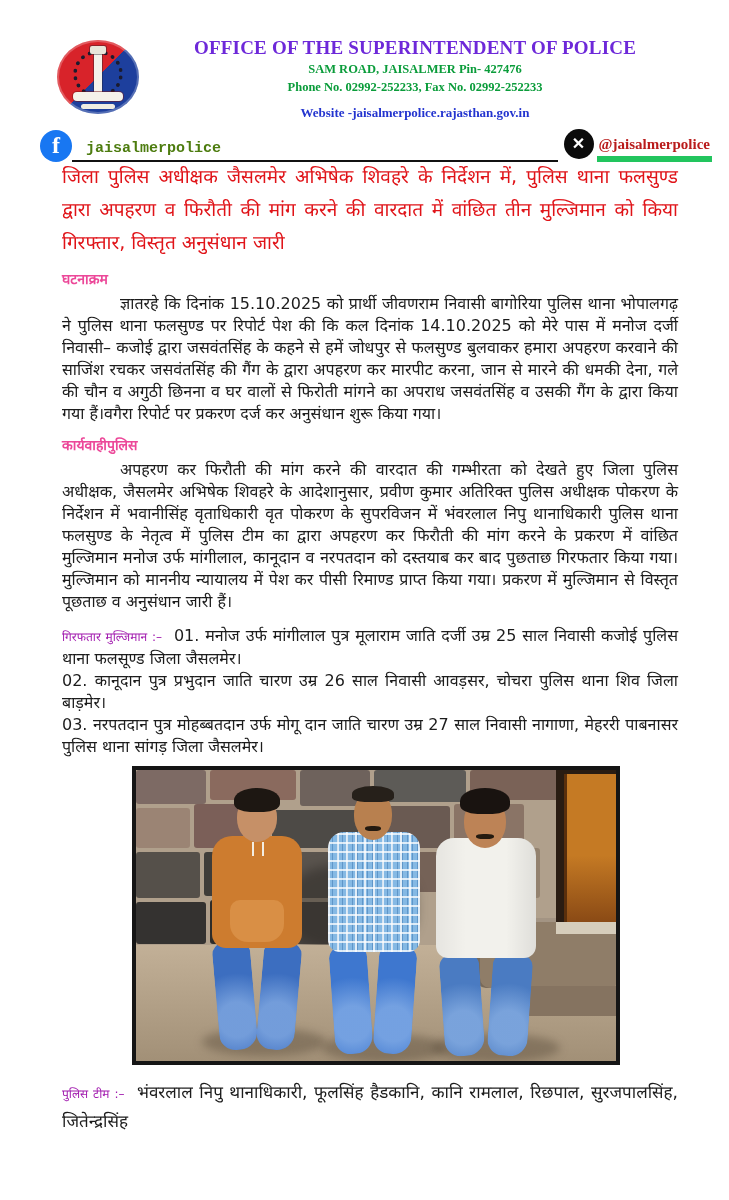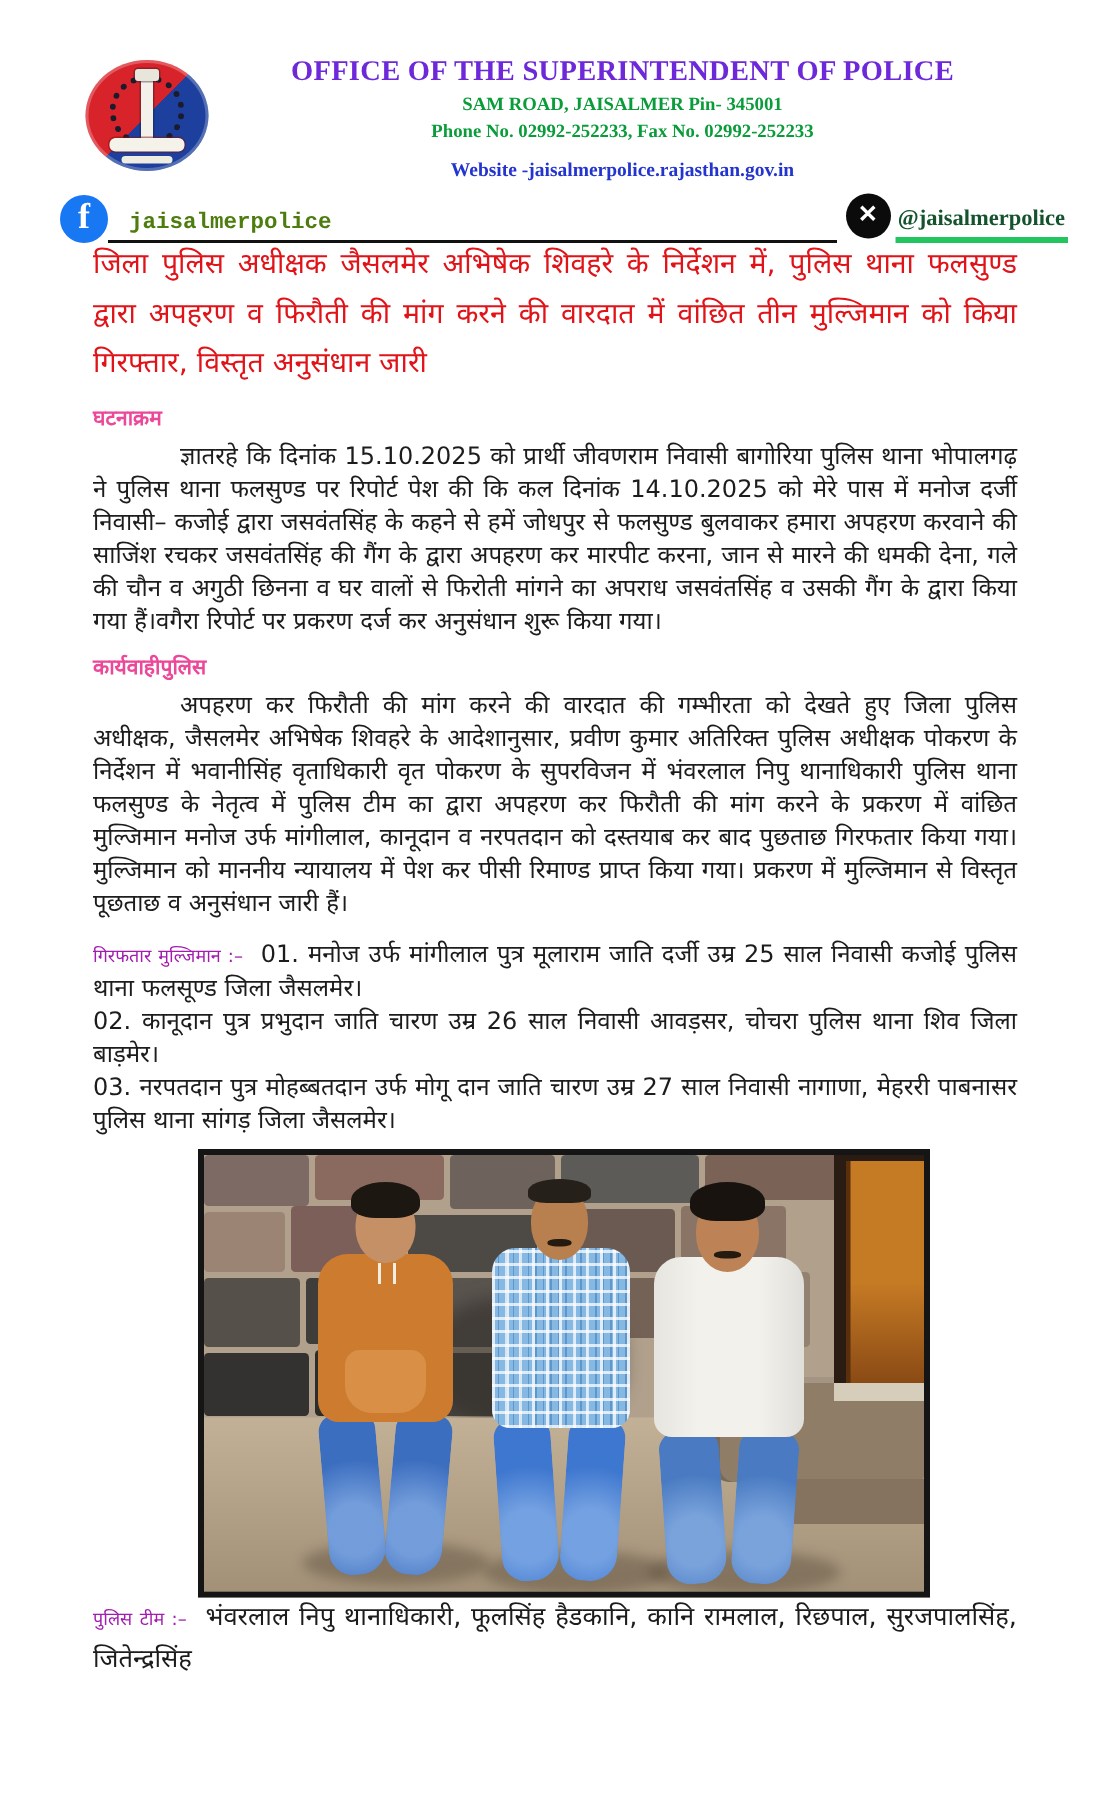--- a/index.html
+++ b/index.html
@@ -32,31 +32,31 @@
   
   .social { position:absolute; left:40px; right:17px; top:125px; height:37px;
     display:flex; align-items:flex-end; font-family:"Liberation Serif", serif; font-weight:bold; }
   .fb { width:32px; height:32px; border-radius:50%; background:#1877f2; color:#fff;
     font-size:24px; text-align:center; line-height:30px; flex:0 0 auto; margin-bottom:0; }
   .fb-label { flex:1 1 auto; font-size:15px; color:#4d7c0f; padding:0 0 3px 14px;
     border-bottom:2px solid #111;font-family:Liberation Mono, monospace; }
   .xicon { width:30px; height:30px; border-radius:50%; background:#0b0b0b; color:#fff;
     font-size:16px; font-weight:bold; text-align:center; line-height:29px;
     flex:0 0 auto; margin:0 3px 3px 6px; }
-  .x-label { flex:0 0 auto; font-size:15px; color:#14532d; padding:0 2px 3px 2px;
-    border-bottom:4px solid #22c55e; }
+  .x-label { flex:0 0 auto; font-size:15px; color:#b91c1c; padding:0 2px 3px 2px;
+    border-bottom:6px solid #22c55e; }
   
   .content { position:absolute; left:62px; top:160px; width:616px; }
   .headline { font-size:19px; line-height:33px; color:#e01318; text-align:justify; }
   .sec-h { font-size:14px; line-height:24px; font-weight:bold; color:#ec4899; margin:8px 0 2px 0; }
   .body { font-size:16px; line-height:22px; color:#1c1c1c; text-align:justify; }
   .ind { text-indent:58px; }
   .arrested { margin-top:12px; }
   .red-label { color:#a21caf; font-weight:normal; font-size:12px; margin-right:6px; }
-  .team { font-size:17px; line-height:27px; text-align:justify; }
+  .team { font-size:17px; line-height:27px; text-align:justify; margin-top:14px; }
   
   .photo { position:relative; width:488px; height:299px; margin:8px 0 0 70px;
     border:4px solid #151515; background:#b7a993; overflow:hidden; }
   .ph { position:absolute; }
   .stone { position:absolute; border-radius:3px; }
   .leg { position:absolute; width:38px; height:108px; border-radius:12px 12px 18px 16px;
     background-image:radial-gradient(circle at 50% 72%, rgba(160,195,240,.55) 0 22%, rgba(0,0,0,0) 58%); }
   .shadow-ellipse { position:absolute; background:rgba(80,65,50,.38); border-radius:50%; filter:blur(4px); }
   .plaid { background-color:#85b9e4;
     background-image:
@@ -72,21 +72,21 @@
   <div class="emblem">
     <div class="emblem-disc"></div>
     <div class="emblem-chain"></div>
     <div class="emblem-pillar"></div>
     <div class="emblem-cap"></div>
     <div class="emblem-banner"></div>
     <div class="emblem-scroll"></div>
   </div>
   <div class="head-lines">
     <div class="hl1">OFFICE OF THE SUPERINTENDENT OF POLICE</div>
-    <div class="hl3">SAM ROAD, JAISALMER Pin- 345001</div>
+    <div class="hl3">SAM ROAD, JAISALMER Pin- 427476</div>
     <div class="hl3">Phone No. 02992-252233, Fax No. 02992-252233</div>
     <div class="hl4">Website -jaisalmerpolice.rajasthan.gov.in</div>
   </div>
 
   <div class="social">
     <span class="fb">f</span>
     <span class="fb-label">jaisalmerpolice</span>
     <span class="xicon">✕</span>
     <span class="x-label">@jaisalmerpolice</span>
   </div>

